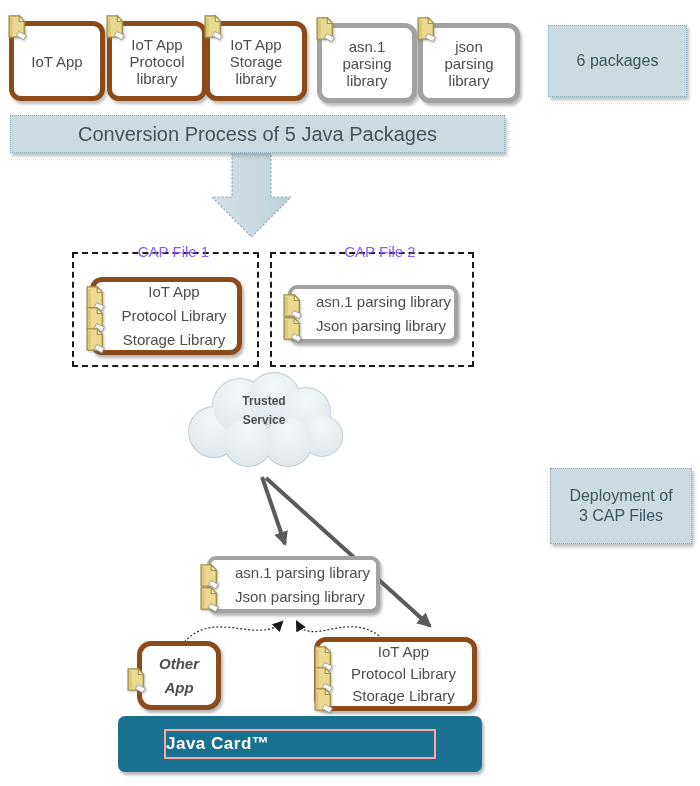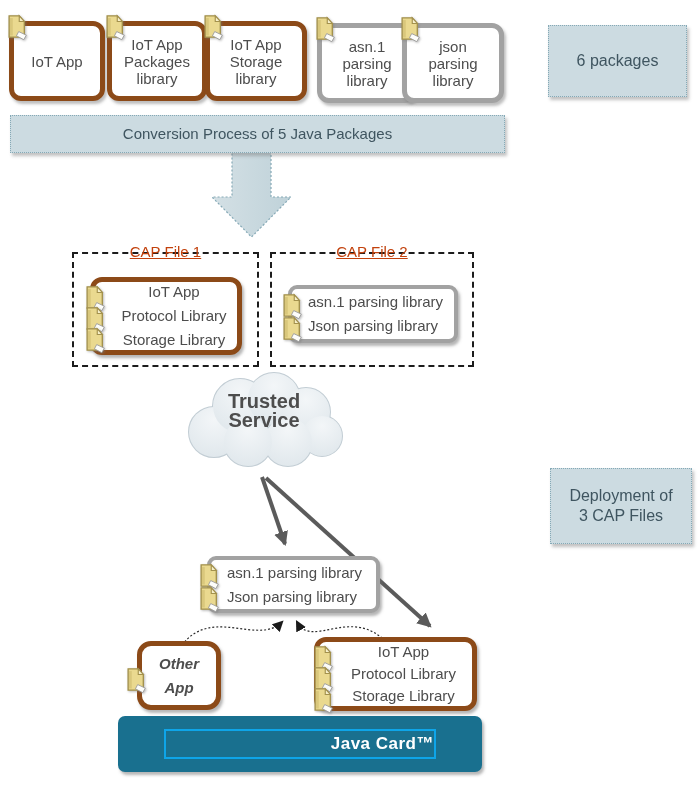--- a/index.html
+++ b/index.html
@@ -21,49 +21,49 @@
   
   .panel{
     position:absolute;background:var(--panelFill);border:1px dotted var(--panelEdge);
     box-shadow:2px 3px 3px rgba(120,120,120,.45);
     display:flex;align-items:center;justify-content:center;text-align:center;
     color:#3f5560;font-size:16px;line-height:20px;
   }
   
   .capgroup{position:absolute;border:2px dashed #1c1c1c;}
   .captitle{
-    position:absolute;top:-11px;left:0;width:100%;text-align:center;
-    font-size:15px;color:#c2410c;text-decoration:underline;
+    position:absolute;top:-11px;left:8px;width:100%;text-align:center;
+    font-size:15px;color:#8b5cf6;
   }
   .innerbox{
     position:absolute;background:#fff;border-radius:12px;
     box-shadow:2px 3px 3px rgba(110,110,110,.5);
     display:flex;flex-direction:column;justify-content:center;
     font-size:15px;line-height:24px;color:#4d4d4d;
   }
   .innerbox.brown{border:5px solid var(--brown);}
   .innerbox.grayb{border:4px solid var(--gray);border-radius:9px;}
   .innerbox .line{white-space:nowrap;}
   .tcenter{text-align:center;padding-left:16px;}
-  .tleft{text-align:left;padding-left:16px;}
+  .tleft{text-align:left;padding-left:24px;}
   
   .cloudwrap{position:absolute;left:176px;top:368px;width:176px;height:104px;z-index:2;}
   .cloudtext{
     position:absolute;left:0;top:24px;width:100%;text-align:center;
-    font-size:20px;line-height:19px;font-weight:bold;color:#4d4d4d;
+    font-size:12px;line-height:19px;font-weight:bold;color:#4d4d4d;
   }
   
   .javabar{
     position:absolute;left:118px;top:716px;width:364px;height:56px;border-radius:7px;
     background:var(--teal);box-shadow:2px 3px 3px rgba(110,110,110,.5);
     display:flex;align-items:center;justify-content:center;
   }
   .javainner{
-    width:268px;height:26px;border:2px solid #0ea5e9;
-    display:flex;align-items:center;justify-content:flex-end;
+    width:268px;height:26px;border:2px solid #fca5a5;
+    display:flex;align-items:center;justify-content:flex-start;
     color:#fff;font-size:17px;font-weight:bold;letter-spacing:.5px;
   }
   .overlay{position:absolute;left:0;top:0;width:700px;height:786px;z-index:1;pointer-events:none;}
   .zbox{z-index:2;}
   .bold{font-weight:bold;font-style:italic;}
 </style>
 </head>
 <body>
 
 <svg width="0" height="0" style="position:absolute">
@@ -102,21 +102,21 @@
   </div>
 
   <div class="pkg zbox" style="left:107px;top:21px;width:90px;height:70px">
     <span class="ficon" style="left:-10px;top:-13px">
         <svg>
           <use href="#folder"></use>
         </svg>
       </span>
     <div>
       <div>IoT App</div>
-      <div>Packages</div>
+      <div>Protocol</div>
       <div>library</div>
     </div>
   </div>
 
   <div class="pkg zbox" style="left:205px;top:21px;width:92px;height:70px">
     <span class="ficon" style="left:-10px;top:-13px">
         <svg>
           <use href="#folder"></use>
         </svg>
       </span>
@@ -133,38 +133,38 @@
           <use href="#folder"></use>
         </svg>
       </span>
     <div>
       <div>asn.1</div>
       <div>parsing</div>
       <div>library</div>
     </div>
   </div>
 
-  <div class="pkg gray zbox" style="left:402px;top:23px;width:92px;height:70px">
+  <div class="pkg gray zbox" style="left:418px;top:23px;width:92px;height:70px">
     <span class="ficon" style="left:-10px;top:-13px">
         <svg>
           <use href="#folder"></use>
         </svg>
       </span>
     <div>
       <div>json</div>
       <div>parsing</div>
       <div>library</div>
     </div>
   </div>
 
   <div class="panel zbox" style="left:548px;top:25px;width:137px;height:70px">
     <span>6 packages</span>
   </div>
 
-  <div class="panel zbox" style="left:10px;top:115px;width:493px;height:36px;font-size:15px">
+  <div class="panel zbox" style="left:10px;top:115px;width:493px;height:36px;font-size:20px">
     <span>Conversion Process of 5 Java Packages</span>
   </div>
 
   <svg style="position:absolute;left:211px;top:150px" width="82" height="90" viewBox="0 0 82 90">
     <defs>
       <linearGradient id="agrad" x1="0" y1="0" x2="1" y2="0">
         <stop offset="0" stop-color="#d4e0e5"></stop>
           <stop offset="1" stop-color="#bfd2d9"></stop>
       </linearGradient>
     </defs>

